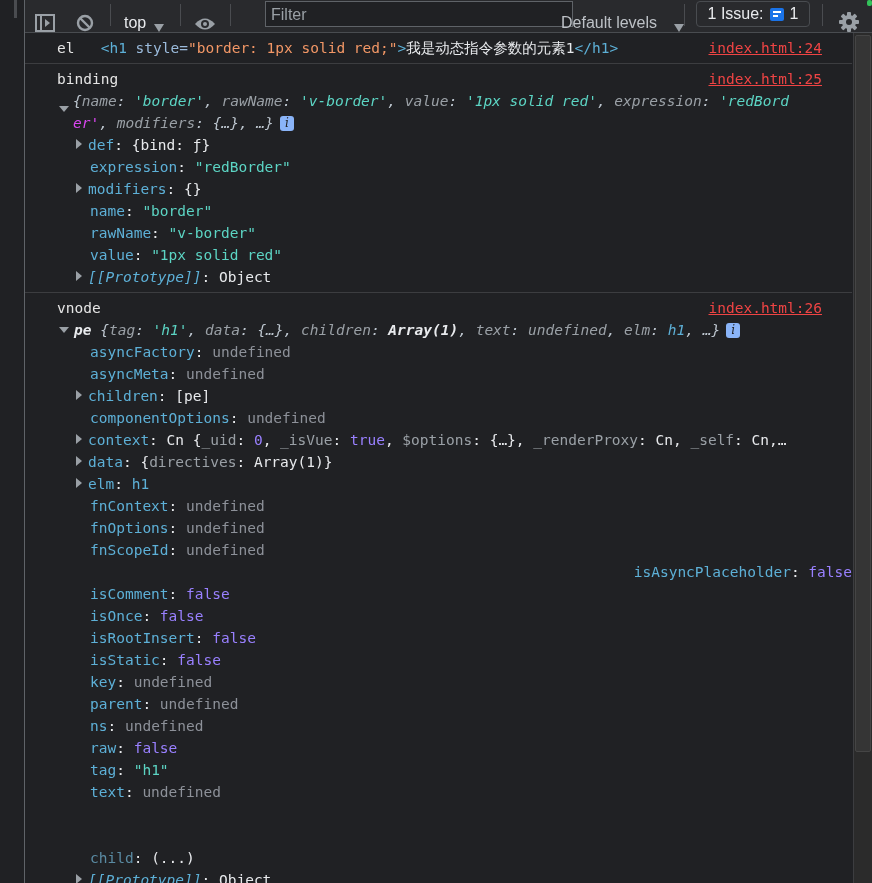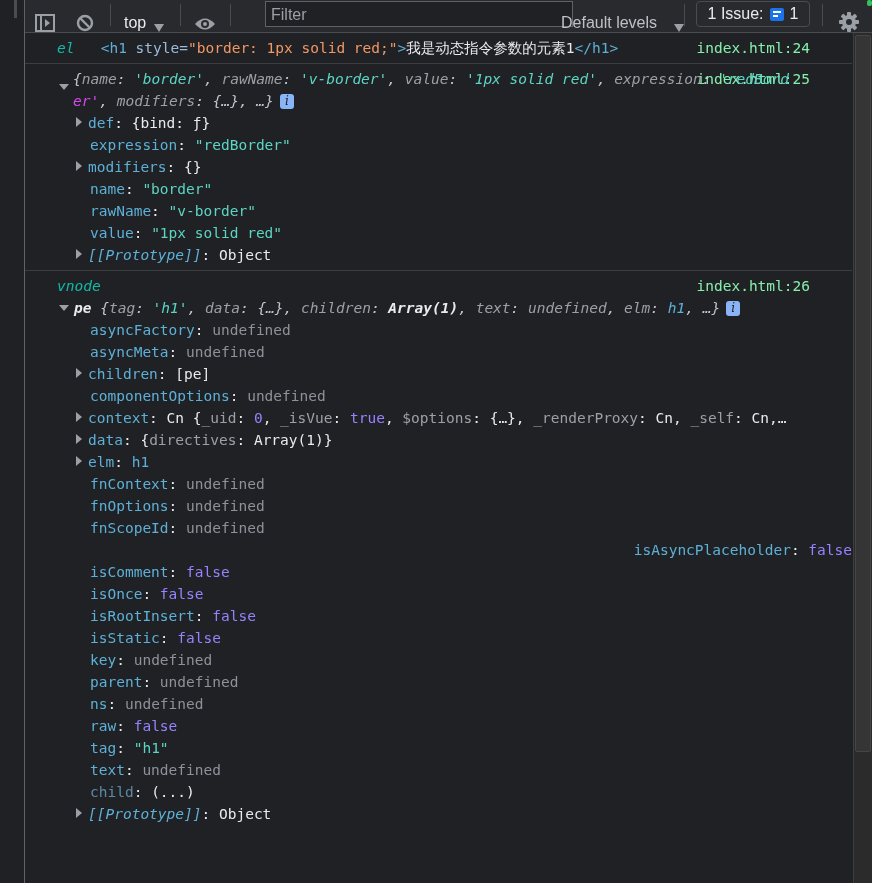--- a/index.html
+++ b/index.html
@@ -41,40 +41,40 @@
   .issue-icon::after { content: ""; position: absolute; left: 3px; top: 7px; width: 5px; height: 2px; background: #fff; }
   .green-dot { position: absolute; left: 842px; top: 0; width: 5px; height: 6px; background: #33c35a; border-radius: 2px; }
 
   .console {
     position: absolute; left: 25px; top: 33px; width: 827px; height: 850px; overflow: hidden;
     font-size: 14.5px; line-height: 22px;
   }
   .msg { position: relative; border-bottom: 1px solid #3c3d40; padding: 4px 0 4px 0; }
   .msg.last { border-bottom: none; }
   .src-link {
-    position: absolute; right: 42px; top: 4px; color: #86efac; cursor: pointer;
+    position: absolute; right: 30px; top: 4px; color: #ef4444; text-decoration: underline; cursor: pointer;
   }
   .line { white-space: pre; height: 22px; }
   .ind0 { padding-left: 32px; }
   .tri { display: inline-block; width: 0; height: 0; border-left: 6px solid #9aa0a6; border-top: 5px solid transparent; border-bottom: 5px solid transparent; margin-right: 6px; vertical-align: 1px; cursor: pointer; }
   .tri-down { display: inline-block; width: 0; height: 0; border-top: 6px solid #9aa0a6; border-left: 5px solid transparent; border-right: 5px solid transparent; margin-right: 5px; vertical-align: 2px; cursor: pointer; }
   .key { color: #5db0d7; }
   .key-dim { color: #5a8ba3; }
   .str { color: #5cd5c4; }
   .tag { color: #5db0d7; }
   .attr { color: #9bbbdc; }
   .attrval { color: #f29766; }
   .undef { color: #8d9199; }
   .bool { color: #9980ff; }
   .white { color: #e8eaed; }
   .info-badge {
     display: inline-block; width: 14px; height: 15px; background: #8ab4f8; color: #202124; border-radius: 3px;
     font-size: 12px; line-height: 15px; text-align: center; font-style: italic; vertical-align: 1px; margin-left: 6px; font-family: "DejaVu Serif", serif;
   }
-  .label { color: #14b8a6; font-style: italic; }
+  .label { color: #e5e5e5; }
   .scrollbar {
     position: absolute; left: 853px; top: 33px; width: 19px; height: 850px; background: #2b2b2b; border-left: 1px solid #3c3d40;
   }
   .scroll-thumb {
     position: absolute; left: 1px; top: 2px; width: 16px; height: 717px; background: #353535; border: 1px solid #454545; box-sizing: border-box; border-radius: 2px;
   }
 </style>
 </head>
 <body>
 
@@ -145,20 +145,21 @@
 
 <div class="console">
 
   <div class="msg">
     <a class="src-link">index.html:24</a>
     <div class="line ind0"><span class="label">el</span><span>   </span><span><span class="tag">&lt;h1</span> <span class="attr">style</span><span class="attr">=</span><span class="attrval">"border: 1px solid red;"</span><span class="tag">&gt;</span><span class="white">我是动态指令参数的元素1</span><span class="tag">&lt;/h1&gt;</span></span></div>
   </div>
 
   <div class="msg">
     <a class="src-link">index.html:25</a>
+    <div class="line ind0"><span class="label">binding</span></div>
     <div id="binding-preview" style="position:relative; padding-left:48px;">
         <span class="tri-down" style="position: absolute; left: 34px; top: 16px;"></span>
         <div class="line"><span style="color:#bdc6cf;font-style:italic;">{</span><span style="color:#9aa0a6;font-style:italic;">name</span><span style="color:#bdc6cf;font-style:italic;">: </span><span style="color:#5cd5c4;font-style:italic;">'border'</span><span style="color:#bdc6cf;font-style:italic;">, </span><span style="color:#9aa0a6;font-style:italic;">rawName</span><span style="color:#bdc6cf;font-style:italic;">: </span><span style="color:#5cd5c4;font-style:italic;">'v-border'</span><span style="color:#bdc6cf;font-style:italic;">, </span><span style="color:#9aa0a6;font-style:italic;">value</span><span style="color:#bdc6cf;font-style:italic;">: </span><span style="color:#5cd5c4;font-style:italic;">'1px solid red'</span><span style="color:#bdc6cf;font-style:italic;">, </span><span style="color:#9aa0a6;font-style:italic;">expression</span><span style="color:#bdc6cf;font-style:italic;">: </span><span style="color:#5cd5c4;font-style:italic;">'redBord</span></div>
         <div class="line"><span style="color:#d946ef;font-style:italic;">er'</span><span style="color:#bdc6cf;font-style:italic;">, </span><span style="color:#9aa0a6;font-style:italic;">modifiers</span><span style="color:#bdc6cf;font-style:italic;">: {…}, …}</span><span class="info-badge">i</span></div>
       </div>
     <div id="binding-props">
         <div class="line" style="padding-left: 51px;"><span class="tri"></span><span class="key">def</span><span class="white">: </span><span class="white">{bind: ƒ}</span></div>
         <div class="line" style="padding-left: 65px;"><span class="key">expression</span><span class="white">: </span><span class="str">"redBorder"</span></div>
         <div class="line" style="padding-left: 51px;"><span class="tri"></span><span class="key">modifiers</span><span class="white">: </span><span class="white">{}</span></div>
         <div class="line" style="padding-left: 65px;"><span class="key">name</span><span class="white">: </span><span class="str">"border"</span></div>
@@ -189,21 +190,21 @@
         <div class="line" style="padding-left: 65px;"><span class="key">isComment</span><span class="white">: </span><span class="bool">false</span></div>
         <div class="line" style="padding-left: 65px;"><span class="key">isOnce</span><span class="white">: </span><span class="bool">false</span></div>
         <div class="line" style="padding-left: 65px;"><span class="key">isRootInsert</span><span class="white">: </span><span class="bool">false</span></div>
         <div class="line" style="padding-left: 65px;"><span class="key">isStatic</span><span class="white">: </span><span class="bool">false</span></div>
         <div class="line" style="padding-left: 65px;"><span class="key">key</span><span class="white">: </span><span class="undef">undefined</span></div>
         <div class="line" style="padding-left: 65px;"><span class="key">parent</span><span class="white">: </span><span class="undef">undefined</span></div>
         <div class="line" style="padding-left: 65px;"><span class="key">ns</span><span class="white">: </span><span class="undef">undefined</span></div>
         <div class="line" style="padding-left: 65px;"><span class="key">raw</span><span class="white">: </span><span class="bool">false</span></div>
         <div class="line" style="padding-left: 65px;"><span class="key">tag</span><span class="white">: </span><span class="str">"h1"</span></div>
         <div class="line" style="padding-left: 65px;"><span class="key">text</span><span class="white">: </span><span class="undef">undefined</span></div>
-        <div class="line" style="padding-left: 65px;"><span class="key-dim">child</span><span class="white">: </span><span class="white">(...)</span></div>
+        <div class="line" style="padding-left: 65px; margin-top: 44px;"><span class="key-dim">child</span><span class="white">: </span><span class="white">(...)</span></div>
         <div class="line" style="padding-left: 51px;"><span class="tri"></span><span class="key" style="font-style: italic;">[[Prototype]]</span><span class="white">: </span><span class="white">Object</span></div>
       </div>
   </div>
 </div>
 
 <div class="scrollbar">
   <div class="scroll-thumb"></div>
 </div>
 
 </body></html>

